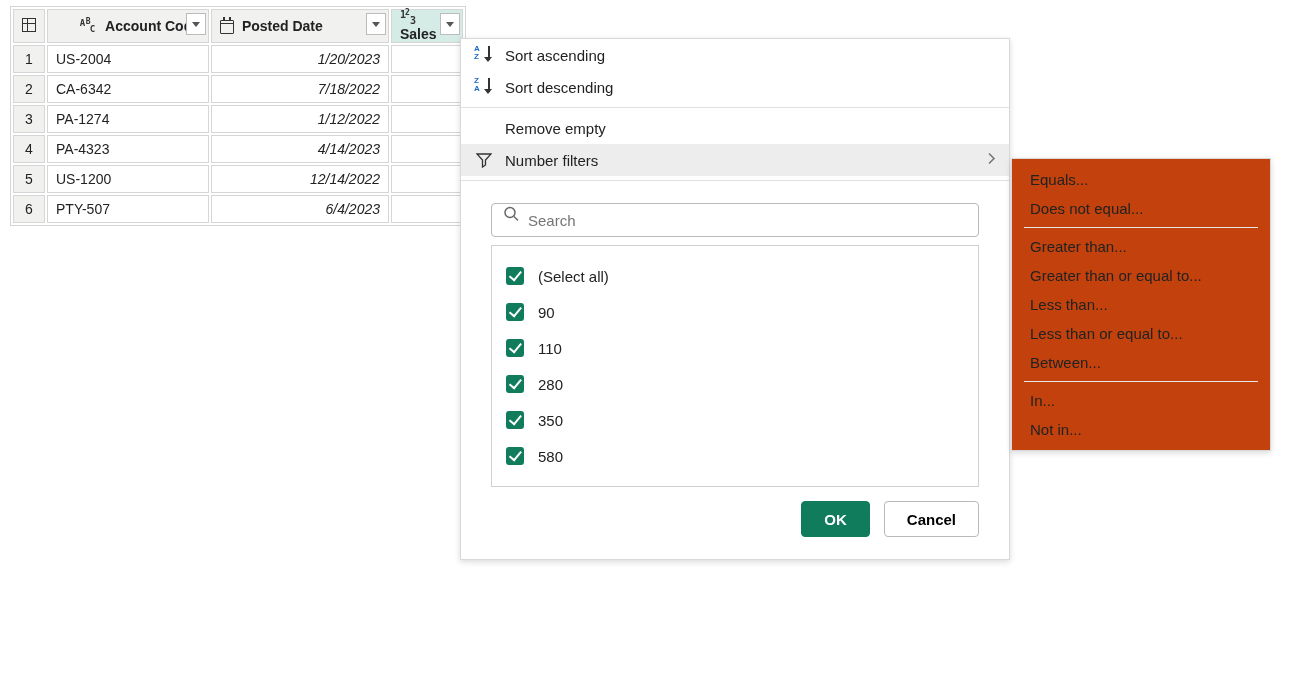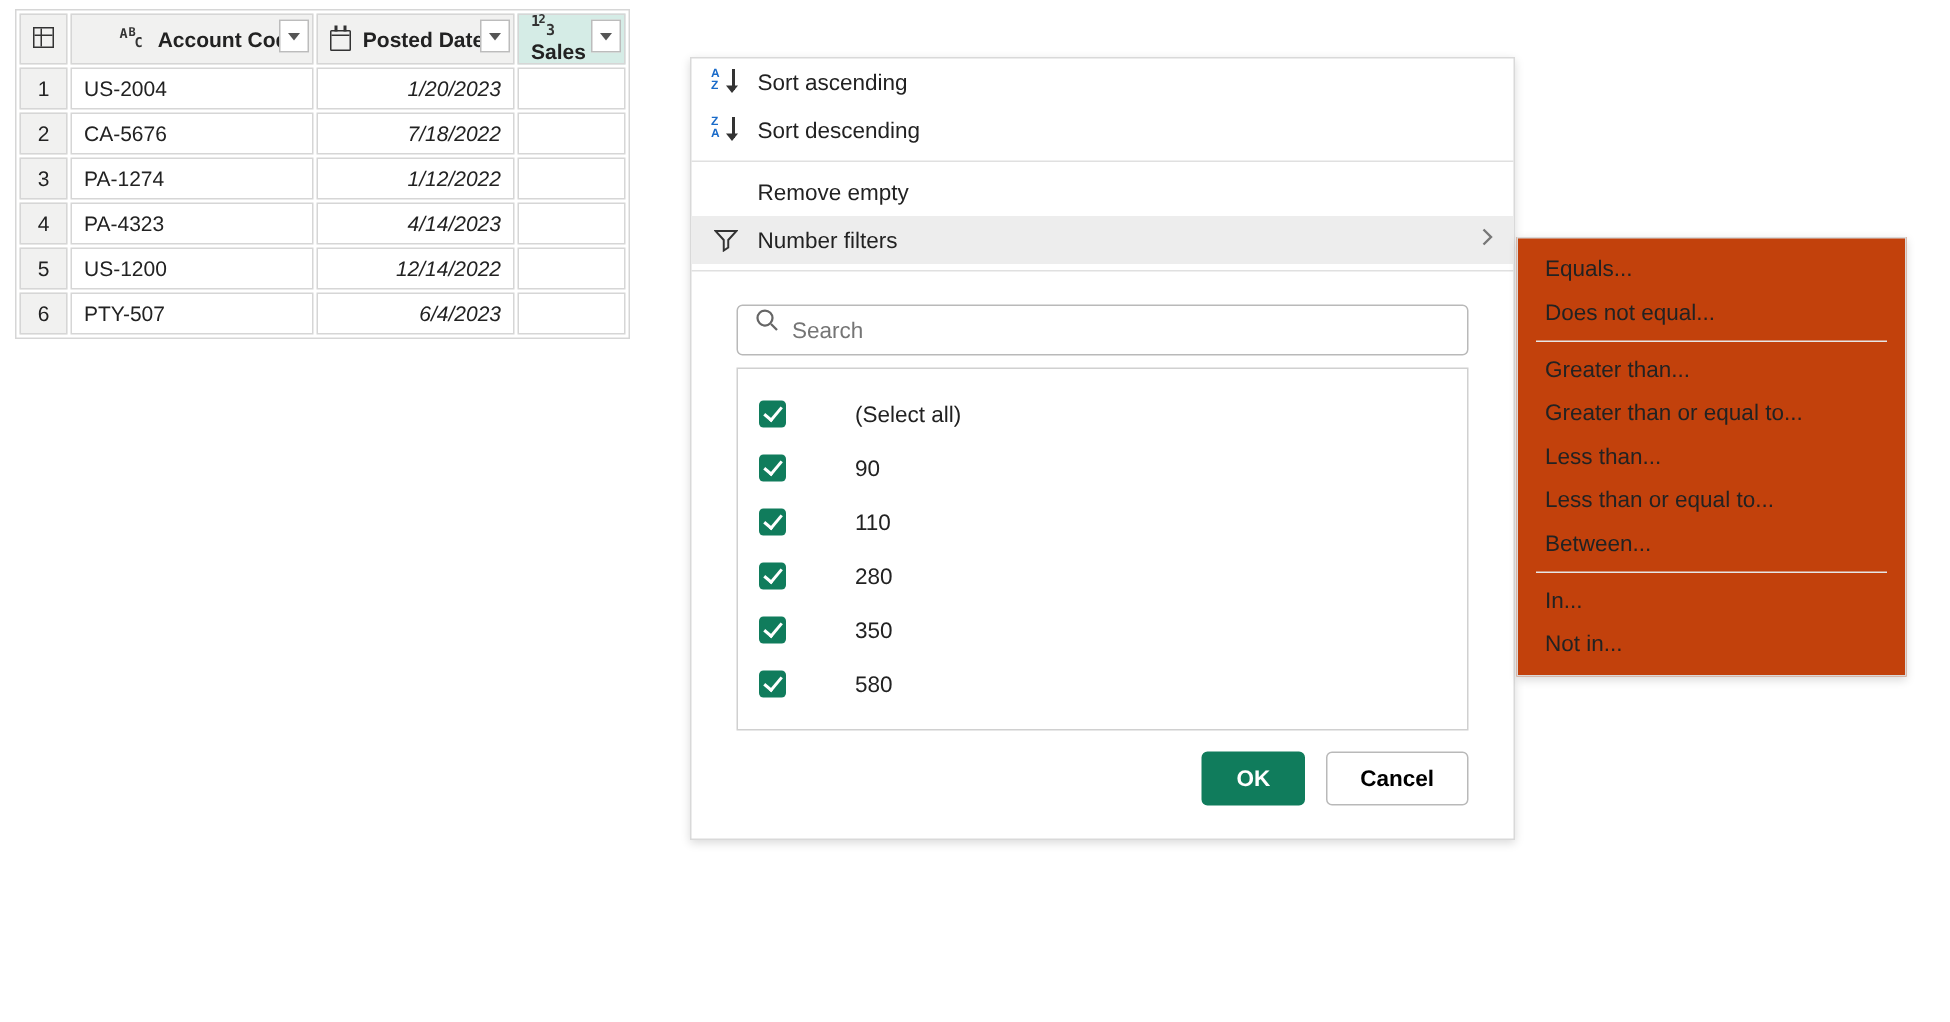--- a/index.html
+++ b/index.html
@@ -34,21 +34,21 @@
     position: relative;
   }
   .grid thead th.rownum { width: 30px; }
   .grid tbody td.rownum {
     background: #f1f1f0;
     text-align: center;
     font-style: normal;
     width: 30px;
   }
   .col-account { width: 162px; }
-  .col-date    { width: 132px; text-align: right; font-style: italic; }
+  .col-date    { width: 178px; text-align: right; font-style: italic; }
   .col-sales   { width: 72px;  text-align: right; font-style: italic; }
   th.col-sales { background: #d5ece6 !important; }
   .col-hdr-icon { display:inline-flex; align-items:center; margin-right:4px; vertical-align:middle; }
   .dd-btn {
     position:absolute; right:2px; top:3px;
     width:20px; height:22px;
     border:1px solid #bcbcbc;
     background:#fff;
     display:flex; align-items:center; justify-content:center;
     cursor:pointer;
@@ -114,21 +114,21 @@
   }
   .searchbox-wrap { position:relative; }
   .search-icon-svg { position:absolute; left:42px; top:50%; transform:translateY(-50%); pointer-events:none; }
 
   .checklist {
     margin:0 30px 14px 30px;
     border:1px solid #d0d0d0;
     padding:12px 14px;
     font-size:15px;
   }
-  .check-row { display:flex; align-items:center; height:36px; cursor:pointer;gap:32px;}
+  .check-row { display:flex; align-items:center; height:36px; cursor:pointer;}
   .cb {
     width:18px;height:18px;border-radius:3px;
     display:inline-flex;align-items:center;justify-content:center;
     margin-right:14px;
   }
   .cb.checked{ background:#107c5c;}
   .cb.checked::after{
     content:""; width:5px;height:10px;border:solid #fff;border-width:0 2px 2px 0;
     transform:rotate(40deg) translate(-1px,-1px);
   }
@@ -205,21 +205,21 @@
   </thead>
   <tbody id="grid-body">
       <tr>
         <td class="rownum">1</td>
         <td class="col-account">US-2004</td>
         <td class="col-date">1/20/2023</td>
         <td class="col-sales"></td>
       </tr>
       <tr>
         <td class="rownum">2</td>
-        <td class="col-account">CA-5676</td>
+        <td class="col-account">CA-6342</td>
         <td class="col-date">7/18/2022</td>
         <td class="col-sales"></td>
       </tr>
       <tr>
         <td class="rownum">3</td>
         <td class="col-account">PA-1274</td>
         <td class="col-date">1/12/2022</td>
         <td class="col-sales"></td>
       </tr>
       <tr>

